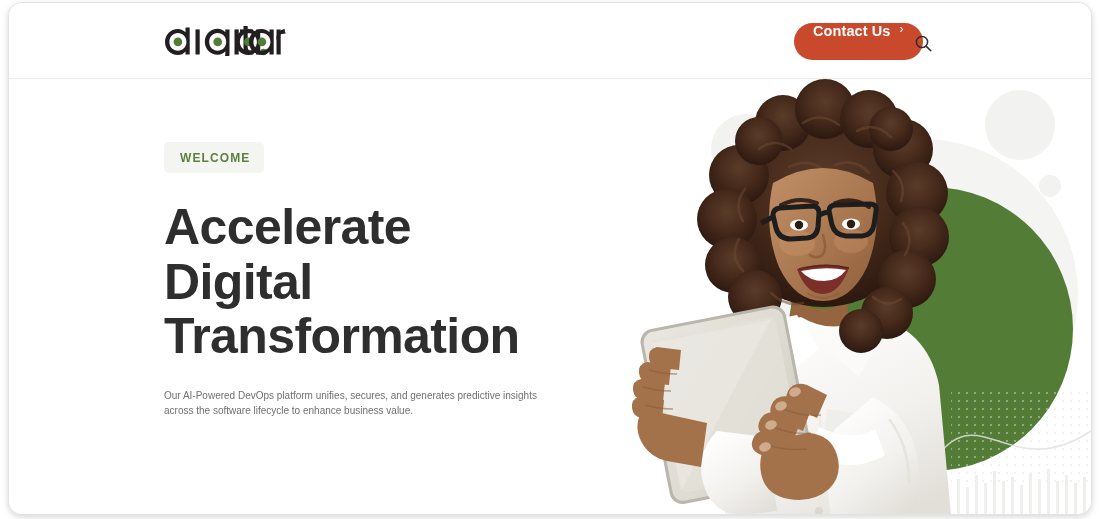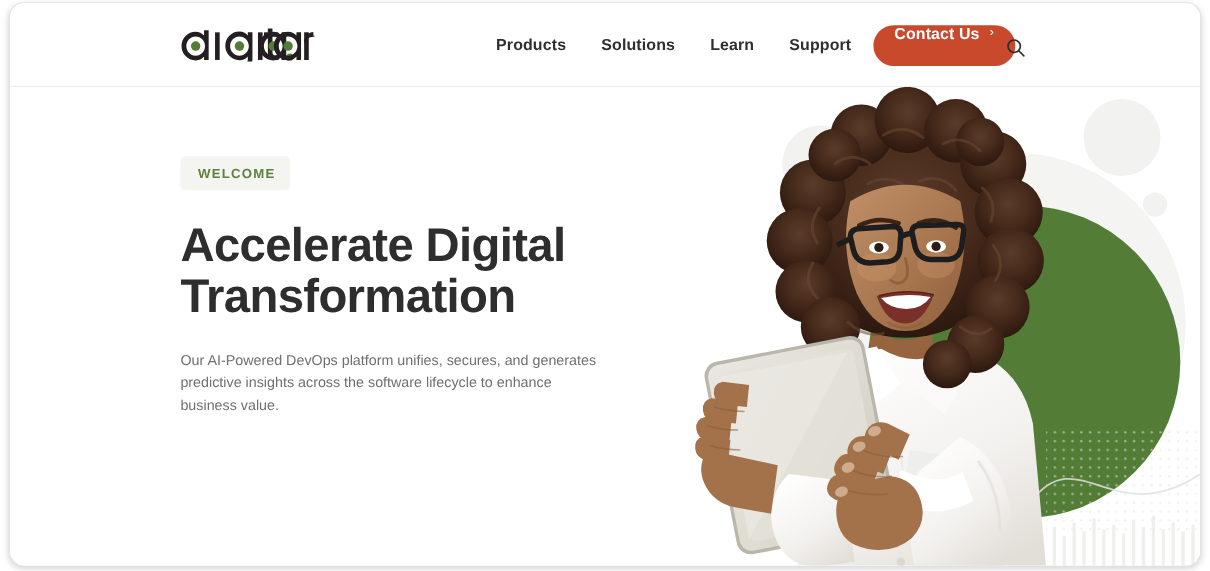--- a/index.html
+++ b/index.html
@@ -126,31 +126,31 @@
     color: #5d8141;
     font-size: 12px;
     font-weight: bold;
     letter-spacing: 1.1px;
     padding: 9px 14px 8px 16px;
     border-radius: 5px;
   }
 
   .hero-title {
     margin-top: 27px;
-    font-size: 43px;
+    font-size: 50px;
     line-height: 1.09;
     font-weight: bold;
     color: #2e2e2e;
     letter-spacing: -0.6px;
     max-width: 360px;
   }
 
   .hero-desc {
     margin-top: 24px;
-    font-size: 13px;
+    font-size: 10px;
     line-height: 1.58;
     color: #6f6f6f;
     max-width: 385px;
   }
 
   .demo-btn {
     margin-top: 32px;
     height: 39px;
     padding: 0 24px;
     border: none;
@@ -212,27 +212,20 @@
                  M104.9 7.1c-4.8 0-8.5 3.9-8.5 8.8s3.7 8.8 8.5 8.8 8.5-3.9 8.5-8.8-3.7-8.8-8.5-8.8z" fill="#231f20" transform="translate(-7,0)"></path>
         <circle cx="97.9" cy="15.9" r="4.3" fill="#537d36"></circle>
 
         <path d="M112.5 3.4h4.2v25.1h-4.2z" fill="#231f20"></path>
         <path d="M112.5 10.5c1.6-4.6 4.6-7.3 8.4-7.3v4.3c-4.9 0-8.4 3.4-8.4 8.4z" fill="#231f20"></path>
 
         <text x="118" y="9" font-family="Liberation Sans, sans-serif" font-size="5" fill="#231f20">™</text>
       </svg>
     </a>
 
-    <nav class="nav">
-      <span class="nav-item">Products</span>
-      <span class="nav-item">Solutions</span>
-      <span class="nav-item">Learn</span>
-      <span class="nav-item">Support</span>
-      <span class="nav-item">Why Digital.ai</span>
-    </nav>
 
     <button class="contact-btn">
       <span>Contact Us</span>
       <span class="chev">›</span>
     </button>
 
     <button class="search-btn">
       <svg width="17" height="17" viewBox="0 0 17 17" aria-hidden="true">
         <circle cx="7" cy="7" r="5.6" fill="none" stroke="#2e2e2e" stroke-width="1.5"></circle>
         <line x1="11.1" y1="11.1" x2="15.8" y2="15.8" stroke="#2e2e2e" stroke-width="1.5" stroke-linecap="round"></line>

